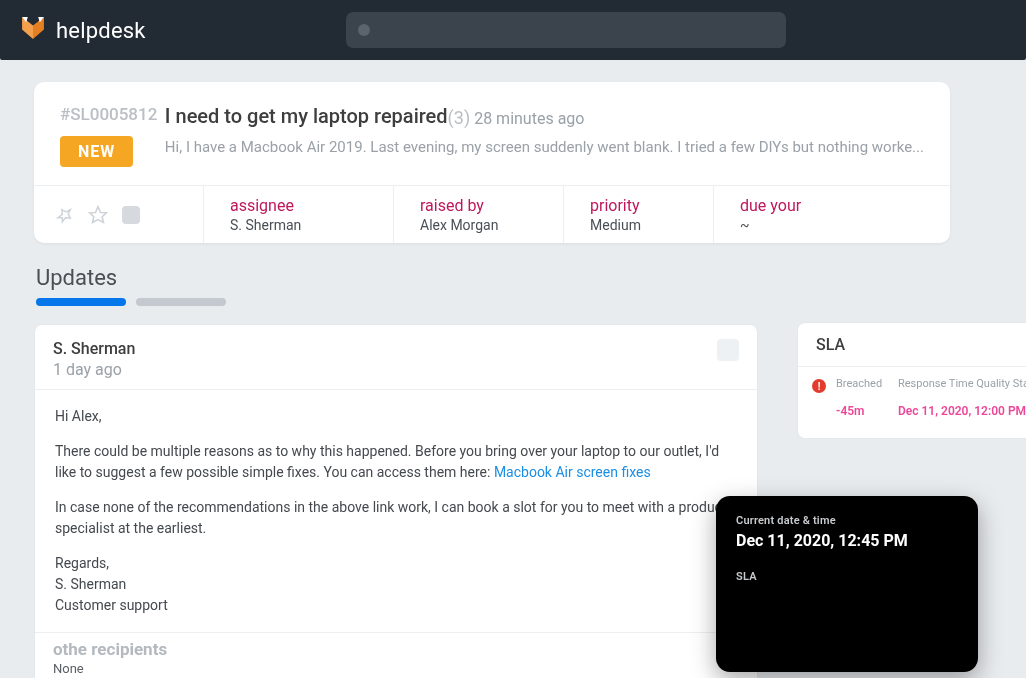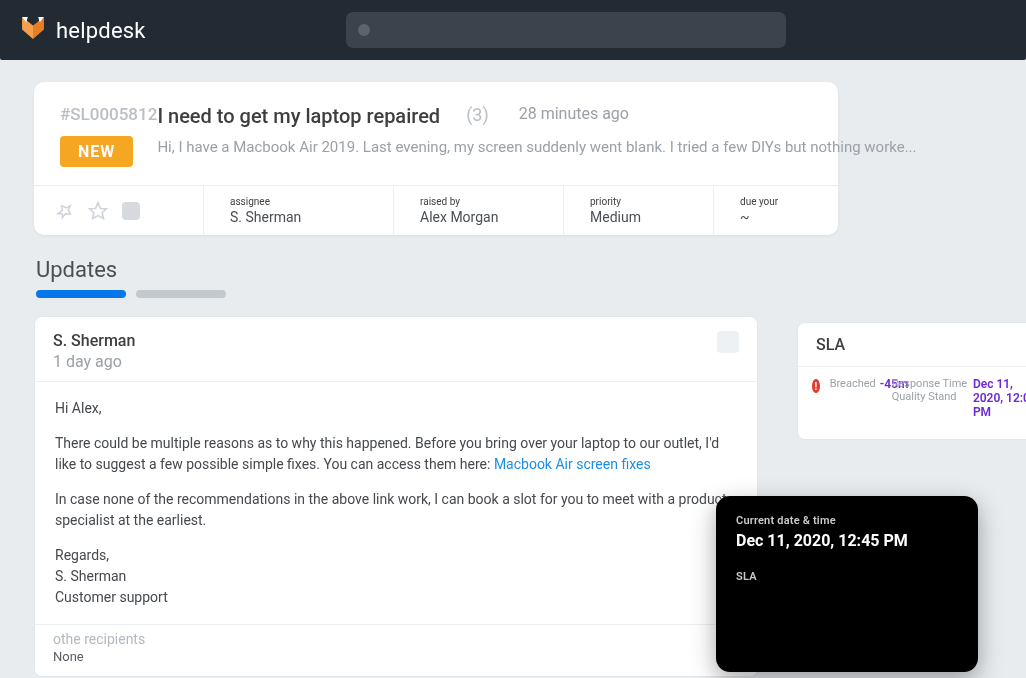--- a/index.html
+++ b/index.html
@@ -11,70 +11,70 @@
   .brand { display: flex; align-items: center; gap: 10px; }
   .brand-name { color: #fff; font-size: 22px; font-weight: 400; letter-spacing: .2px; }
   .search-wrap { margin-left: 200px; }
   .search { width: 440px; height: 36px; background: #3b434d; border-radius: 7px; display:flex; align-items:center; padding:0 12px; }
   .search-dot { width: 12px; height: 12px; background: #5b636d; border-radius: 50%; }
 
   
   .page { padding: 22px 0 0 34px; }
 
   
-  .ticket-card { background:#fff; border-radius: 10px; width: 804px; box-shadow: 0 1px 3px rgba(0,0,0,.06); overflow: visible; }
+  .ticket-card { background:#fff; border-radius: 10px; width: 916px; box-shadow: 0 1px 3px rgba(0,0,0,.06); overflow: visible; }
   .ticket-top { display:flex; padding: 22px 26px 14px 26px; }
   .ticket-left { width: 150px; }
   .ticket-id { color:#b9bfc5; font-size: 17px; font-weight: 500; }
   .new-badge { display:inline-block; background:#f5a623; color:#fff; font-size:16px; font-weight:700; letter-spacing:1px; padding:6px 18px; border-radius:4px; margin-top:12px; }
   .ticket-main { flex:1; }
-  .ticket-title-row { display:flex; align-items: flex-start; gap: 26px; }
+  .ticket-title-row { display:flex; align-items: flex-end; gap: 0; }
   .ticket-title { font-size:20px; color:#3e3e3e; font-weight:500; }
   .reply-count { color:#b9bfc5; font-size:18px; }
   .ticket-age { color:#9aa1a8; font-size:16px; margin-left: 4px; }
   .ticket-preview { margin-top:10px; color:#9aa1a8; font-size:15px; white-space: nowrap; overflow: hidden; text-overflow: ellipsis; max-width: 790px; }
 
   
   .meta-row { display:flex; border-top:1px solid #eceff2; margin-top:4px; }
   .meta-actions { width: 170px; display:flex; align-items:center; gap:14px; padding: 14px 0 14px 22px; border-right:1px solid #eceff2; }
   .icon-ghost { color:#cfd4d9; display:inline-flex; }
   .chk { width:18px; height:18px; border-radius:4px; background:#d6dade; }
   .meta-cell { flex:0 0 auto; padding: 10px 26px; border-right:1px solid #eceff2; min-width: 160px; }
   .meta-cell:last-child { border-right:none; }
-  .meta-label { color:#404040; font-size:10px; }
+  .meta-label { color:#be185d; font-size:16px; }
   .meta-value { color:#4a4f55; font-size:14px; margin-top:2px; }
 
   
   .updates-hdr { margin: 22px 0 8px 2px; color:#4a4f55; font-size:22px; font-weight:400; }
   .progress { display:flex; gap:10px; margin: 4px 0 18px 2px; }
   .bar { height:8px; border-radius:5px; }
   .bar.blue { width:90px; background:#0677ea; }
   .bar.grey { width:90px; background:#c4c9cf; }
 
   
   .update-card { width: 724px; background:#fff; border:1px solid #e5e8eb; border-radius:8px; }
   .update-head { display:flex; justify-content:space-between; align-items:flex-start; padding: 14px 18px 10px 18px; border-bottom:1px solid #eceff2; }
   .update-author { font-size:16px; color:#3e3e3e; font-weight:500; }
   .update-time { font-size:16px; color:#9aa1a8; margin-top:2px; }
   .update-check { width:22px; height:22px; border-radius:4px; background:#eef1f3; }
   .update-body { padding: 16px 20px; font-size:14px; color:#45494e; line-height:1.5; }
   .update-body p { margin-bottom: 14px; }
   .link { color:#1a8fe3; text-decoration:none; }
   .update-foot { border-top:1px solid #eceff2; padding: 6px 18px 12px; }
-  .foot-label { font-size:14px; color:#b3b9bf; }
+  .foot-label { font-size:17px; color:#b3b9bf;font-weight:bold; }
   .foot-value { font-size:13px; color:#5a5f65; margin-top:2px; }
 
   
   .sla-panel { position:absolute; left: 797px; top: 322px; width: 260px; background:#fff; border:1px solid #e5e8eb; border-top-left-radius:8px; border-bottom-left-radius:8px; overflow:hidden; }
   .sla-head { padding: 12px 18px; font-size:16px; color:#3e3e3e; font-weight:500; border-bottom:1px solid #eceff2; }
   .sla-row { display:flex; align-items:flex-start; gap:10px; padding: 10px 14px 20px 14px; }
   .sla-alert { width:14px; height:14px; border-radius:50%; background:#e23c2f; color:#fff; font-size:10px; font-weight:700; display:flex; align-items:center; justify-content:center; margin-top:2px; }
-  .sla-col { display:flex; flex-direction:row; gap:4px; }
+  .sla-col { display:flex; flex-direction:column; gap:14px; }
   .sla-small { font-size:11px; color:#9aa1a8; }
-  .sla-red { font-size:12px; color:#6d28d9; font-weight:600; }
+  .sla-red { font-size:12px; color:#ec4899; font-weight:600; }
 
   
   .overlay { position:absolute; left: 716px; top: 496px; width: 262px; height: 176px; background:#000; color:#fff; border-radius:14px; padding: 18px 20px; box-shadow: 0 8px 24px rgba(0,0,0,.35); }
   .ov-label { font-size:11px; color:#c8cbce; font-weight:600; letter-spacing:.2px; }
   .ov-value { font-size:16px; font-weight:700; margin-top:4px; }
   .ov-gap { height:20px; }
 
   
   .app-window { position:absolute; inset:0; border-radius: 0 0 18px 18px; overflow:hidden; background:#e9ecef; }
 </style>

